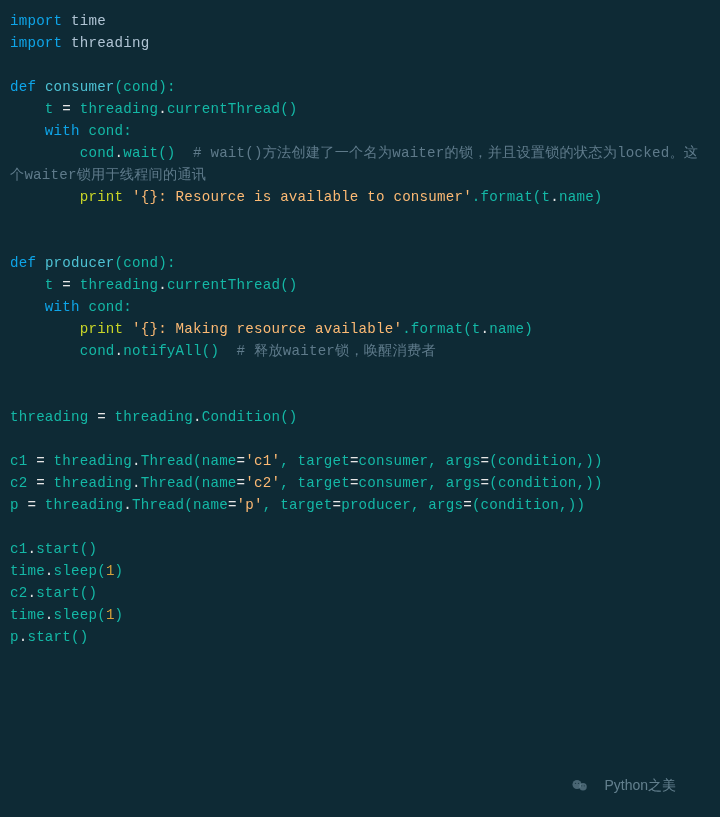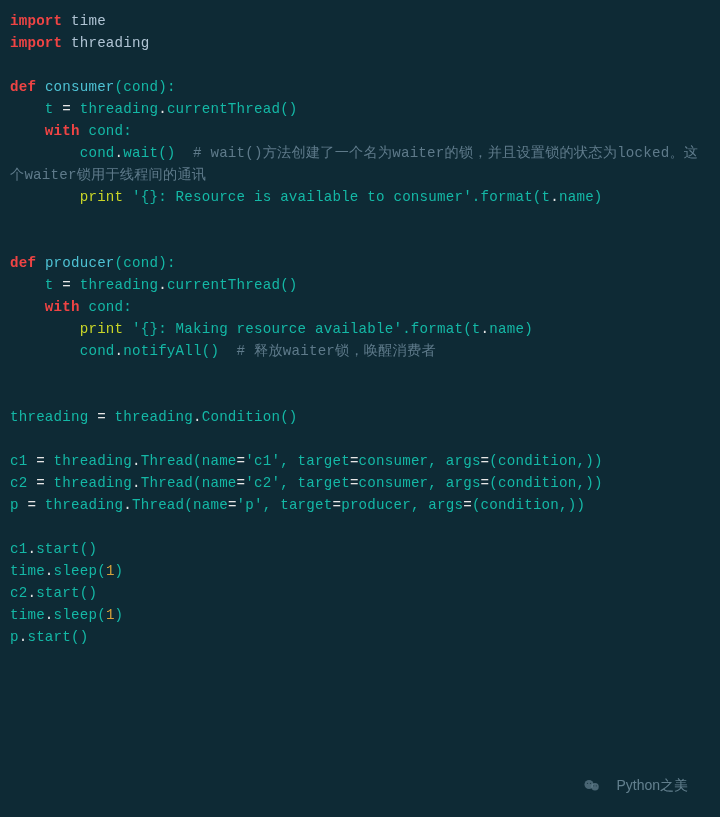--- a/index.html
+++ b/index.html
@@ -15,32 +15,32 @@
     margin: 0;
     padding: 10px 10px 10px 10px;
     font-family: "Courier New", Consolas, monospace;
     font-size: 14.2px;
     line-height: 1.55;
     white-space: pre-wrap;
     word-wrap: break-word;
     color: #7d9db5;
     letter-spacing: 0.2px;
   }
-  .kw   { color: #ef4444; font-weight: bold; }   
+  .kw   { color: #0ea5e9; font-weight: normal; }   
   .kw2  { color: #c9d628; font-weight: normal; }   
   .mod  { color: #b0c4d4; }                       
   .fn   { color: #4ec2d4; font-weight: normal; }   
   .id   { color: #14b8a6; }                       
   .op   { color: #e6e6e6; }                       
-  .str  { color: #14b8a6; }                       
+  .str  { color: #fdba74; }                       
   .num  { color: #d6a13a; }                       
   .cmt  { color: #5e7a8a; }                       
   .watermark {
     position: absolute;
-    right: 32px;
+    right: 44px;
     bottom: 22px;
     color: #a7c5d6;
     font-family: sans-serif;
     font-size: 14px;
     opacity: 0.55;
     display: flex;
     align-items: flex-end;
     gap: 14px;
   }
   .wm-icon {

